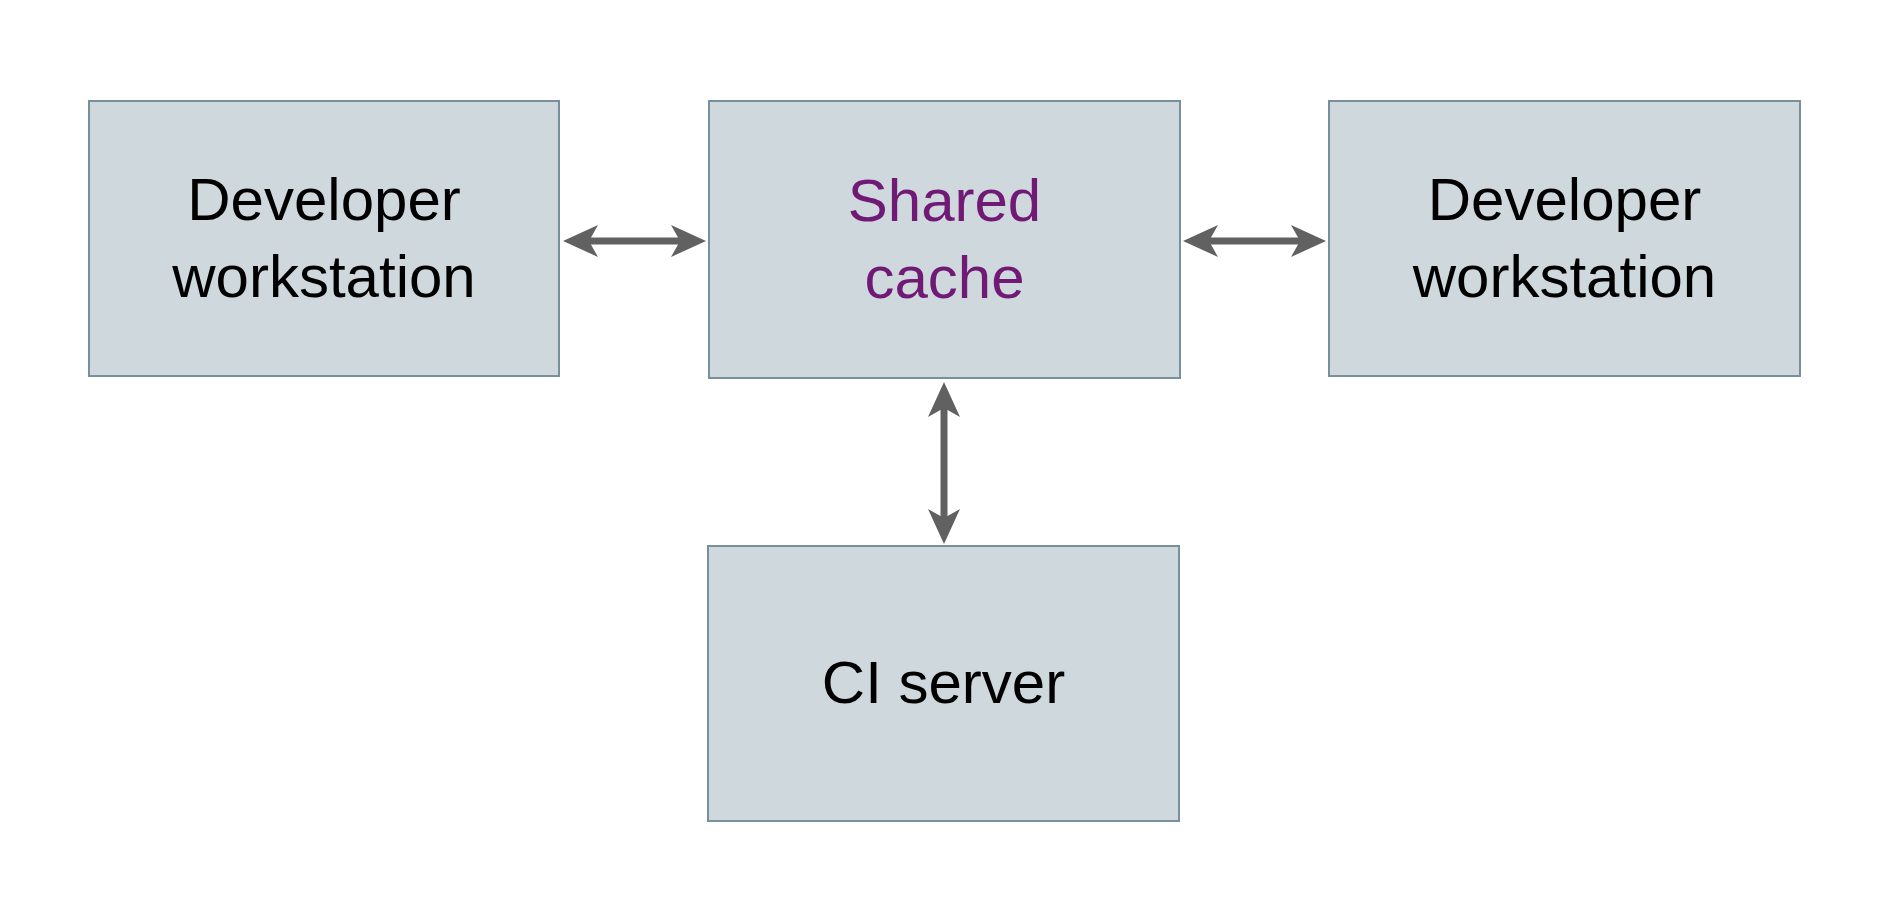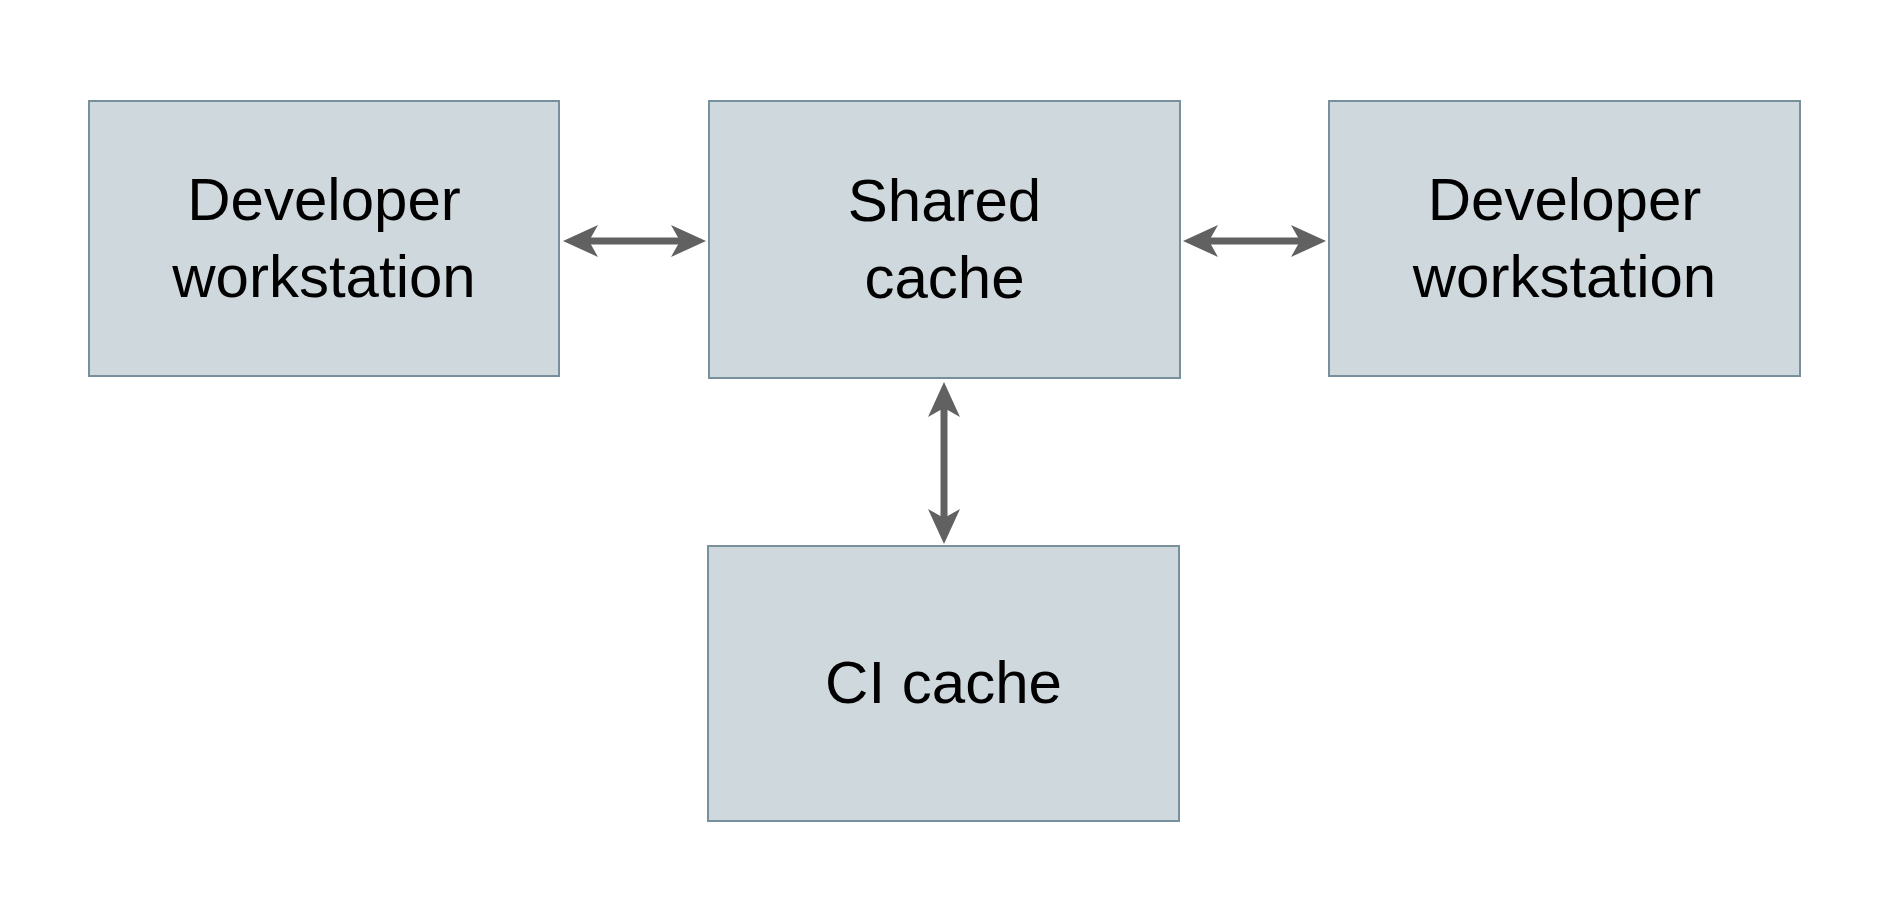--- a/index.html
+++ b/index.html
@@ -72,26 +72,26 @@
       <polygon points="944,544 928,509 944,518 960,509" fill="#616161"></polygon>
     </g>
   </svg>
 
   <div class="node node-dev-left" style="background: rgb(207, 216, 220); border-color: rgb(120, 144, 156);">
     <span class="node-label" style="color: rgb(0, 0, 0);">Developer
 workstation</span>
   </div>
 
   <div class="node node-cache" style="background: rgb(207, 216, 220); border-color: rgb(120, 144, 156);">
-    <span class="node-label" style="color: #000000;">Shared
+    <span class="node-label" style="color: #701a75;">Shared
 cache</span>
   </div>
 
   <div class="node node-dev-right" style="background: rgb(207, 216, 220); border-color: rgb(120, 144, 156);">
     <span class="node-label" style="color: rgb(0, 0, 0);">Developer
 workstation</span>
   </div>
 
   <div class="node node-ci" style="background: rgb(207, 216, 220); border-color: rgb(120, 144, 156);">
-    <span class="node-label" style="color: rgb(0, 0, 0);">CI cache</span>
+    <span class="node-label" style="color: rgb(0, 0, 0);">CI server</span>
   </div>
 
 </div>
 
 </body></html>

